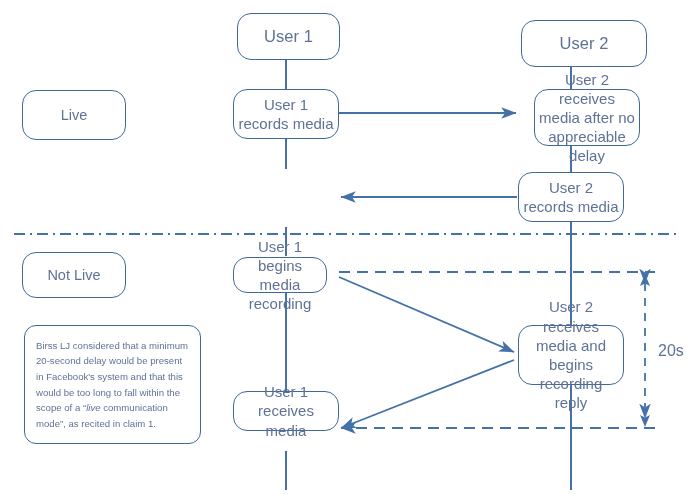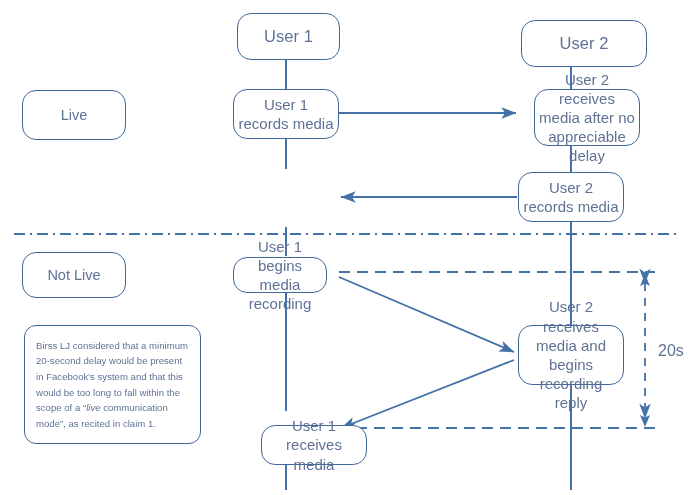--- a/index.html
+++ b/index.html
@@ -154,21 +154,21 @@
   </div>
 
   <div class="node step-node" style="left:233px; top:257px; width:94px; height:36px;">
     <div class="node-inner">User 1 begins media recording</div>
   </div>
 
   <div class="node step-node" style="left:518px; top:325px; width:106px; height:60px;">
     <div class="node-inner">User 2 receives media and begins recording reply</div>
   </div>
 
-  <div class="node step-node" style="left:233px; top:425px; width:106px; height:40px;margin-left:28px;">
+  <div class="node step-node" style="left:233px; top:391px; width:106px; height:40px;">
     <div class="node-inner">User 1 receives media</div>
   </div>
 
   <div class="node note-node" style="left:24px; top:325px; width:177px; height:119px;">
     <div class="node-inner">
       <span>Birss LJ considered that a minimum 20-second delay would be present in Facebook's system and that this would be too long to fall within the scope of a “</span><i>live</i><span> communication mode”, as recited in claim 1.</span>
     </div>
   </div>
 
   <div class="dim-label" style="left:658px; top:342px;">20s</div>

